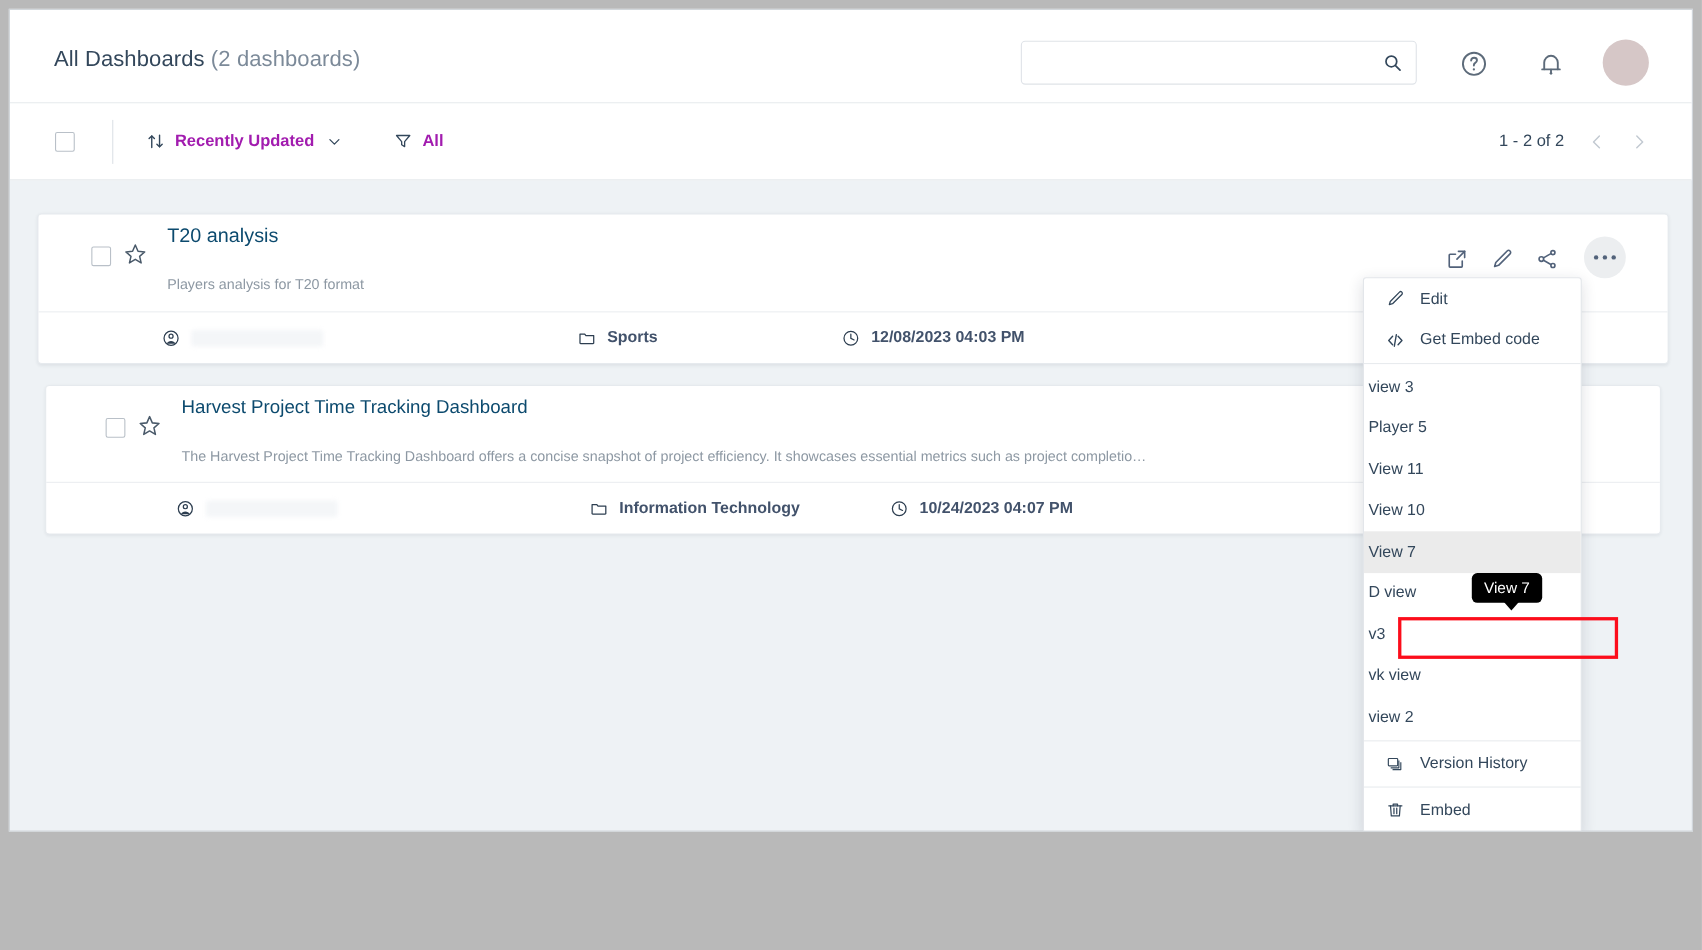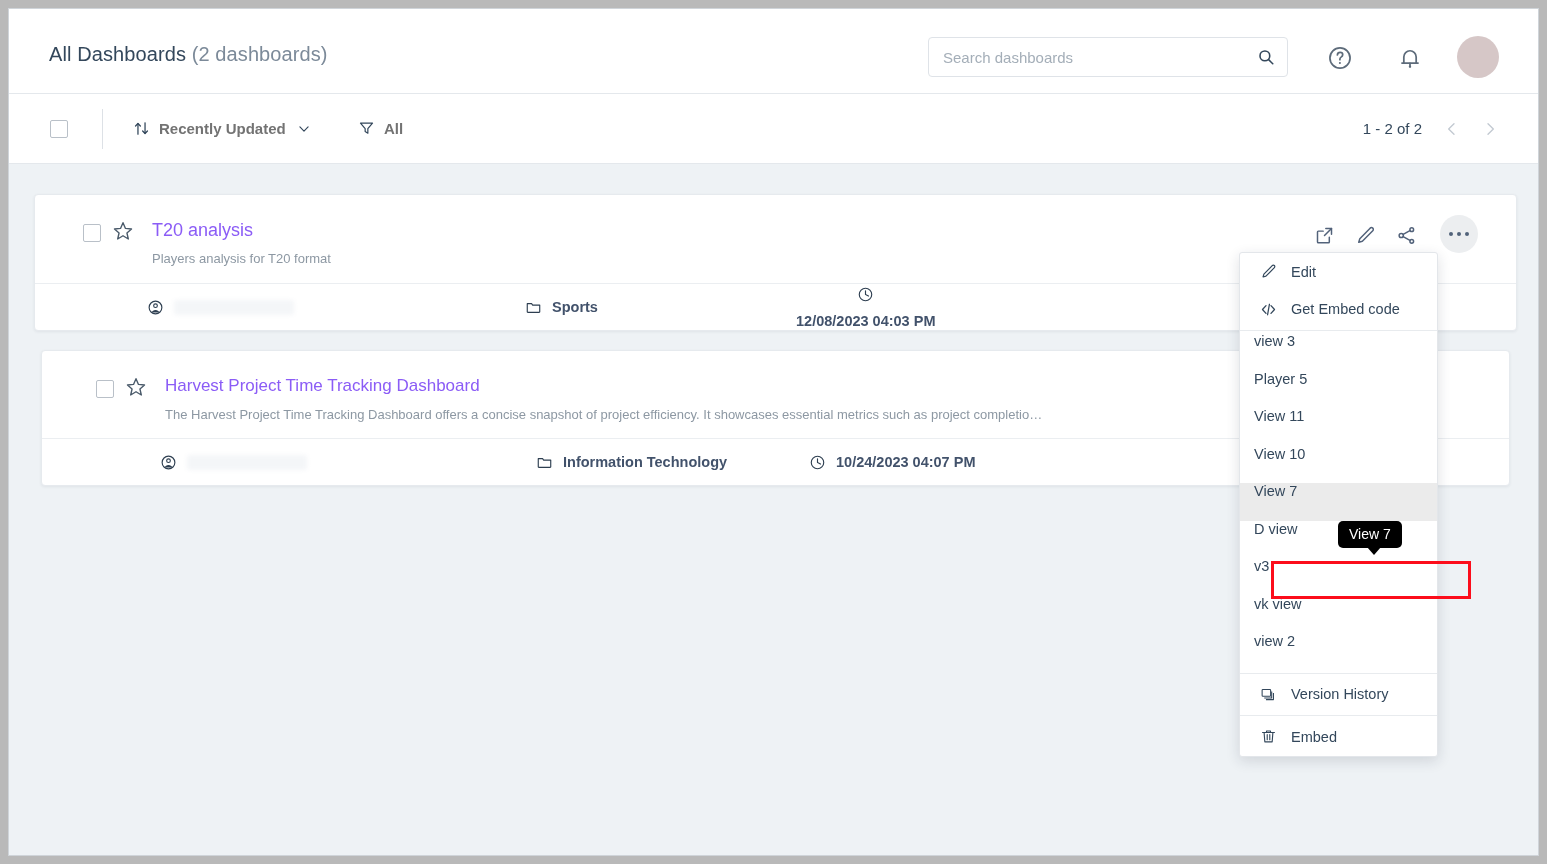--- a/index.html
+++ b/index.html
@@ -5,21 +5,21 @@
   * { box-sizing: border-box; margin: 0; padding: 0; }
   html, body {
     width: 1547px; height: 864px;
     font-family: "Liberation Sans", sans-serif;
     background: #b9b9b9;
     overflow: hidden;
   }
   #screen {
     position: absolute;
     left: 8px; top: 8px;
-    width: 1531px; height: 848px;
+    width: 1531px; height: 748px;
     background: #eef2f5;
     border: 1px solid #cfd4d9;
     overflow: hidden;
   }
 
   
   .header {
     position: absolute; left: 0; top: 0;
     width: 100%; height: 85px;
     background: #ffffff;
@@ -75,21 +75,21 @@
     border: 1px solid #b9c0c8; border-radius: 2px;
     background: #fff; display: inline-block;
   }
   #select-all-checkbox { position: absolute; left: 41px; top: 26px; }
   .v-divider {
     position: absolute; left: 93px; top: 15px;
     width: 1px; height: 40px; background: #dde1e6;
   }
   .tb-group {
     position: absolute; display: flex; align-items: center; gap: 9px;
-    color: #737373; font-size: 15px; font-weight: bold;
+    color: #a21caf; font-size: 15px; font-weight: bold;
   }
   #sort-control { left: 124px; top: 26px; }
   #filter-control { left: 349px; top: 26px; justify-content: center; }
   .tb-group .ico { width: 17px; height: 17px; color: #33475b; }
   .tb-group .chev { width: 14px; height: 14px; color: #33475b; margin-left: 2px; }
 
   .pagination {
     position: absolute; right: 40px; top: 26px;
     display: flex; align-items: center; gap: 22px;
   }
@@ -112,22 +112,22 @@
 
   .card-chk { position: absolute; top: 29px; }
   #card-1 .card-chk { left: 48px; }
   #card-2 .card-chk { left: 54px; }
 
   .star-icon { position: absolute; top: 25px; width: 22px; height: 22px; color: #4a5a6a; }
   #card-1 .star-icon { left: 77px; }
   #card-2 .star-icon { left: 83px; }
 
   .card-title {
-    position: absolute; top: 25px;
-    font-size: 18px; color: #8b5cf6;
+    position: absolute; top: 9px;
+    font-size: 18px; color: #0c4a6e;
   }
   #card-1 .card-title { left: 117px; }
   #card-2 .card-title { left: 123px; font-size: 17px; }
 
   .card-desc {
     position: absolute; top: 56px;
     font-size: 13px; color: #8d98a3;
     white-space: nowrap; overflow: hidden;
   }
   #card-1 .card-desc { left: 117px; max-width: 1000px; }
@@ -152,21 +152,21 @@
     height: 47px;
     border-top: 1px solid #ebeef1;
     display: flex; align-items: center;
   }
   .meta { display: flex; align-items: center; gap: 10px; font-size: 14.5px; color: #42526b; font-weight: bold; }
   .meta .ico { width: 17px; height: 17px; color: #2d3e50; }
   #card-1 .meta-owner { position: absolute; left: 112px; }
   #card-2 .meta-owner { position: absolute; left: 118px; }
   #card-1 .meta-folder { position: absolute; left: 490px; }
   #card-2 .meta-folder { position: absolute; left: 494px; }
-  #card-1 .meta-time { position: absolute; left: 761px; flex-direction: column; }
+  #card-1 .meta-time { position: absolute; left: 730px; }
   #card-2 .meta-time { position: absolute; left: 767px; }
   .redacted {
     display: inline-block; height: 15px; width: 120px;
     background: #f4f6f8; border-radius: 2px;
     color: transparent; filter: blur(2px);
     font-size: 14px;
   }
 
   
   .menu {
@@ -180,22 +180,22 @@
   }
   .menu-item {
     display: flex; align-items: center;
     height: 37.5px;
     padding-left: 20px;
     font-size: 14.5px; color: #33475b;
   }
   .menu-item .mi-ico { width: 17px; height: 17px; margin-right: 14px; flex: none; }
   .menu-sep { height: 1px; background: #e8ebee; margin: 2px 0; }
   .view-item {
-    display: flex; align-items: flex-start;
-    height: 37.5px; padding-left: 14px;
+    display: flex; align-items: center;
+    height: 37.5px; padding-left: 4px;
     font-size: 14.5px; color: #33475b;
   }
   .view-item.hovered { background: #ebebeb; }
   .highlight-box {
     position: absolute; left: 1262px; top: 552px;
     width: 200px; height: 38px;
     border: 3px solid #fc0d1b;
     z-index: 60; pointer-events: none;
   }
   .tooltip {
@@ -218,21 +218,20 @@
 
 <div id="screen">
 
   <div class="header">
     <div class="page-title">
       <span>All Dashboards</span>
       <span class="count">(2 dashboards)</span>
     </div>
 
     <div class="search-wrap">
-      <input class="search-input" type="text" placeholder="Search dashboards" style="">
       <span class="search-icon">
         <svg viewBox="0 0 24 24" fill="none" stroke="currentColor" stroke-width="2.1" stroke-linecap="round">
           <circle cx="10.5" cy="10.5" r="6.5"></circle>
             <line x1="15.5" y1="15.5" x2="21" y2="21"></line>
         </svg>
       </span>
     </div>
 
     <span class="hdr-icon" id="help-icon">
       <svg viewBox="0 0 24 24" fill="none" stroke="currentColor" stroke-width="1.6">

